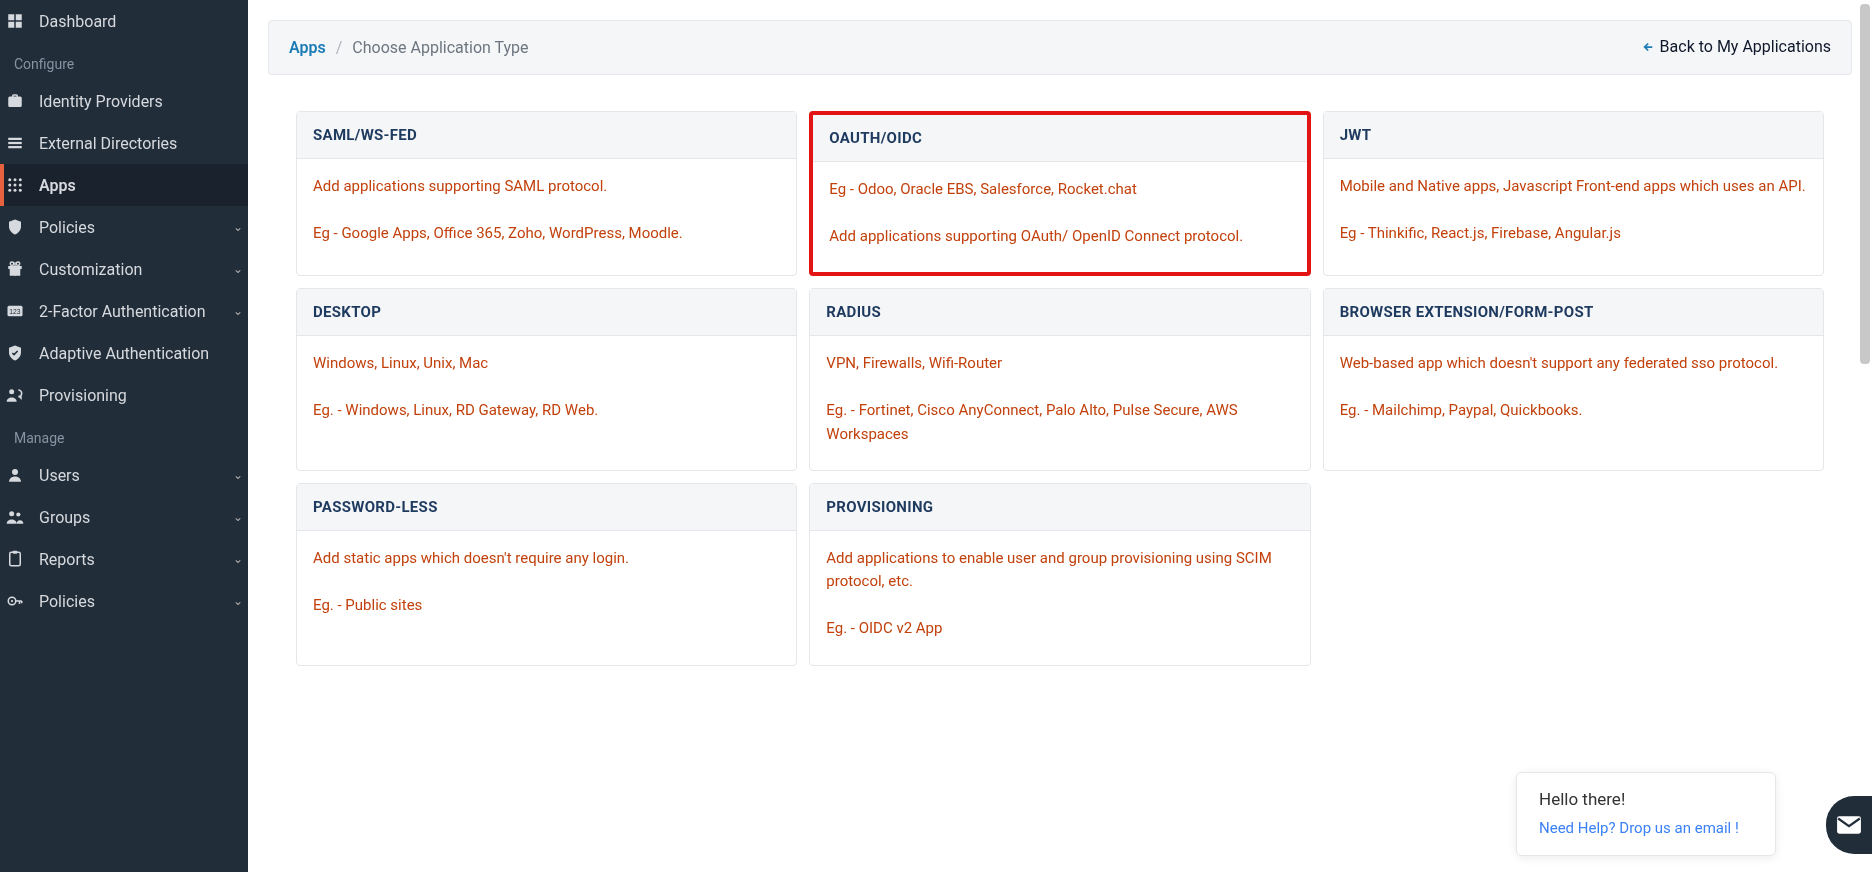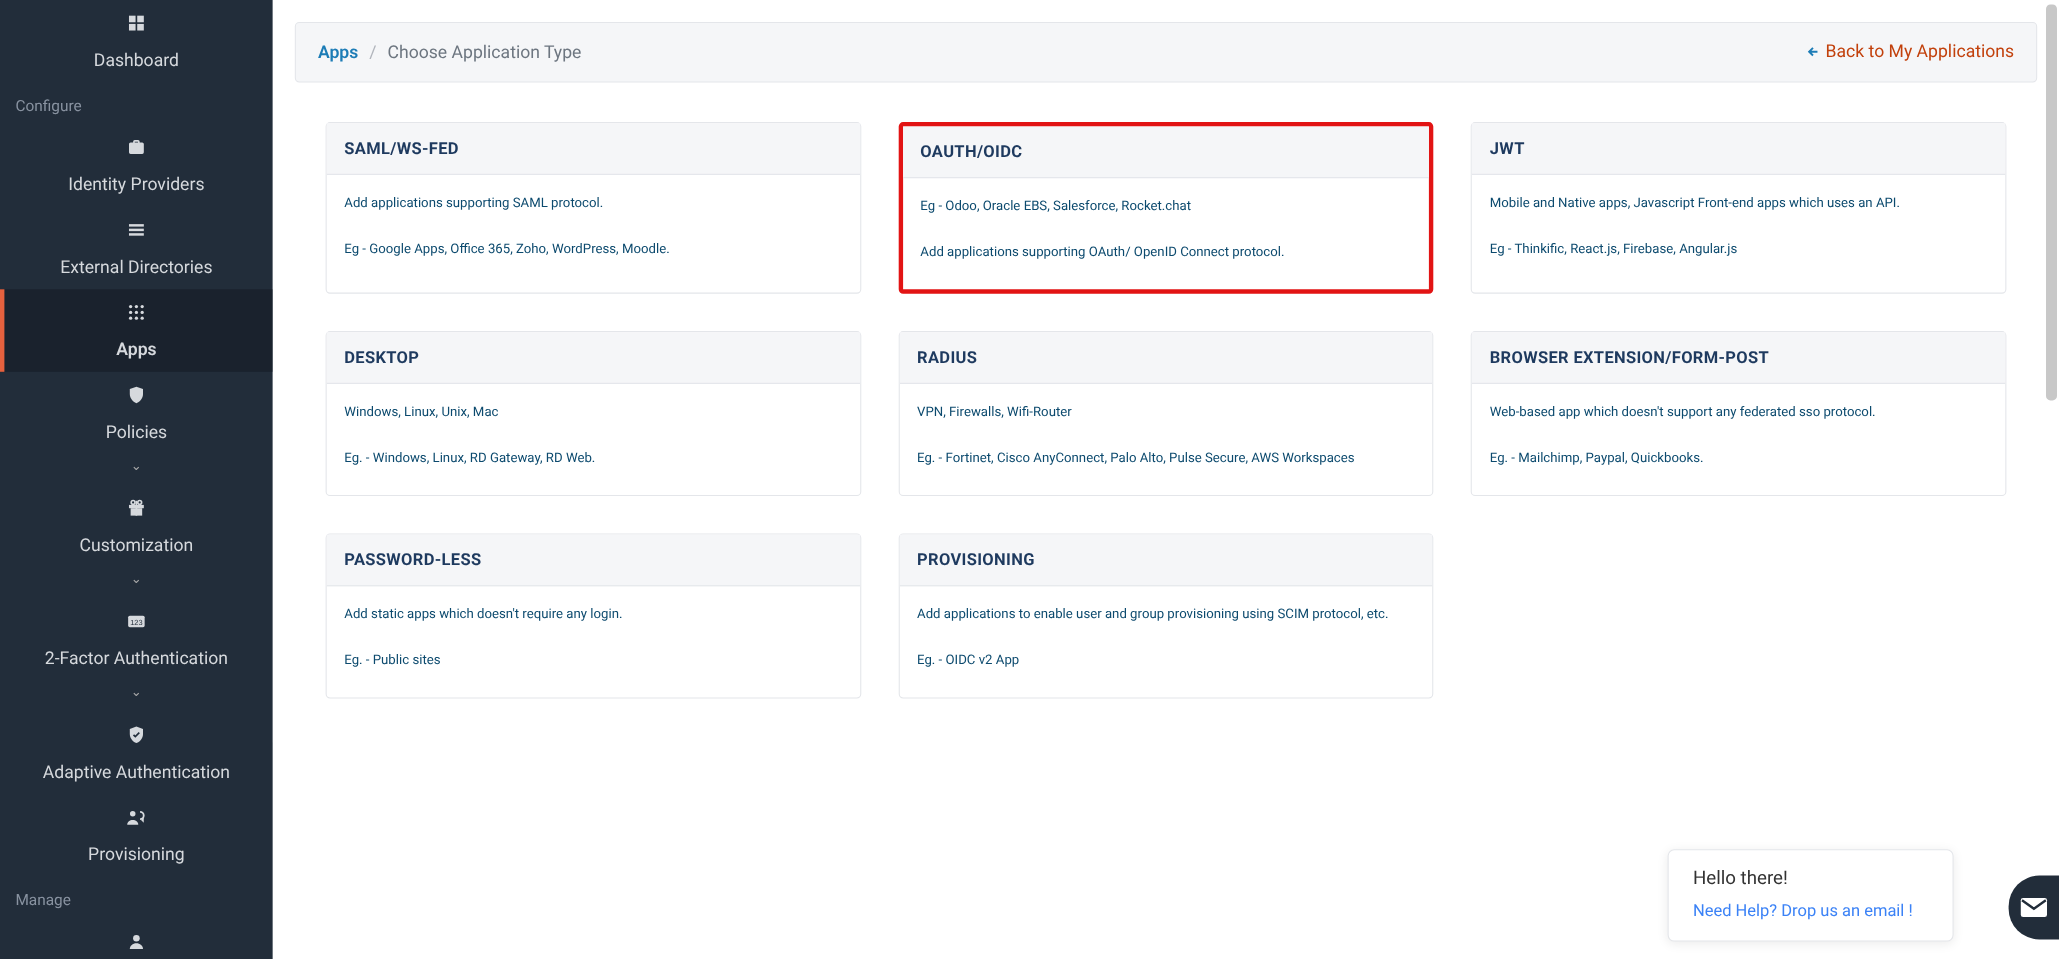--- a/index.html
+++ b/index.html
@@ -23,21 +23,20 @@
       font-size: 16px;
       flex-shrink: 0;
     }
     .sidebar-item {
       display: flex;
       align-items: center;
       padding: 11px 5px;
       cursor: pointer;
       gap: 14px;
       position: relative;
-      flex-direction: column;
     }
     .sidebar-item.active {
       background: #1a222d;
       font-weight: 600;
     }
     .sidebar-item.active::before {
       content: "";
       position: absolute;
       left: 0;
       top: 0;
@@ -74,25 +73,25 @@
       border-radius: 4px;
       padding: 16px 20px;
       display: flex;
       align-items: center;
       justify-content: space-between;
     }
     .breadcrumb-left { display: flex; align-items: center; gap: 10px; font-size: 16px; }
     .breadcrumb-left a { color: #1c7cb6; text-decoration: none; font-weight: 600; }
     .breadcrumb-left .sep { color: #b0b4bb; }
     .breadcrumb-left .current { color: #6d7680; }
-    .breadcrumb-right a { color: #c2410c; text-decoration: none; font-size: 16px; display: inline-flex; align-items: center; gap: 6px; }
+    .breadcrumb-right a { color: #0f172a; text-decoration: none; font-size: 16px; display: inline-flex; align-items: center; gap: 6px; }
     .cards-grid {
       display: grid;
       grid-template-columns: repeat(3, 1fr);
-      gap: 34px;
+      gap: 12px;
       margin-top: 36px;
       padding: 0 28px;
     }
     .card {
       border: 1px solid #e4e6ea;
       border-radius: 4px;
       background: #fff;
       display: flex;
       flex-direction: column;
       cursor: pointer;
@@ -102,22 +101,22 @@
       background: #f5f6f8;
       border-bottom: 1px solid #e4e6ea;
       padding: 14px 16px;
       color: #1e3a5f;
       font-weight: 700;
       font-size: 15px;
       letter-spacing: 0.3px;
     }
     .card-body {
       padding: 16px 16px 24px 16px;
-      color: #0c4a6e;
-      font-size: 12px;
+      color: #c2410c;
+      font-size: 15px;
       line-height: 1.55;
     }
     .card-body p { margin-bottom: 24px; }
     .card-body p:last-child { margin-bottom: 0; }
     
     .help-popover {
       position: absolute;
       right: 96px;
       bottom: 16px;
       background: #fff;

